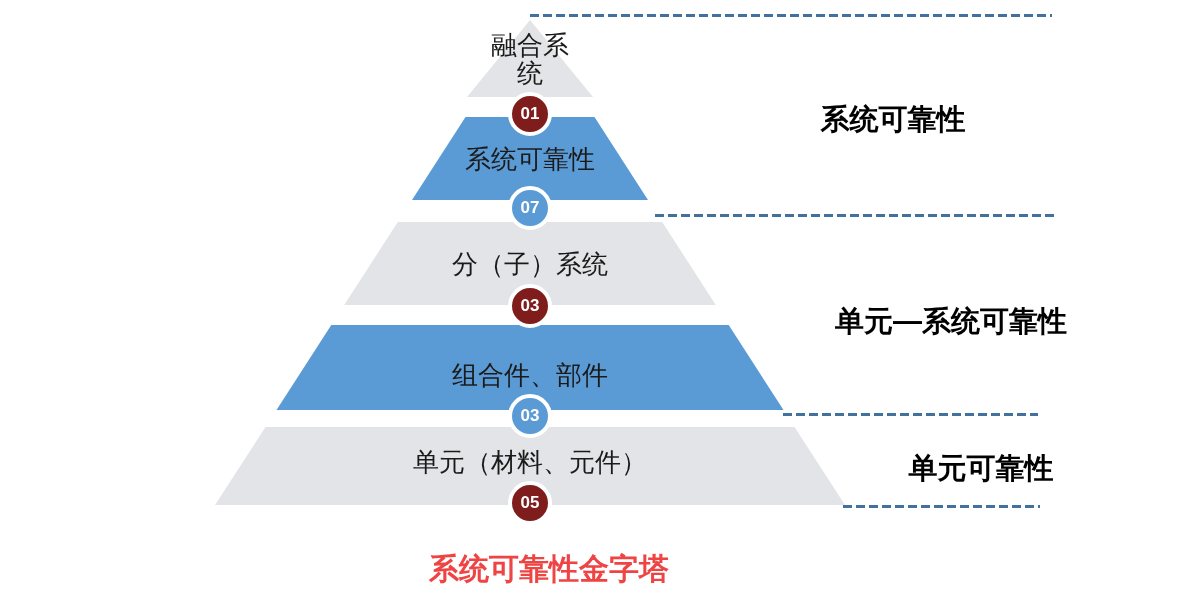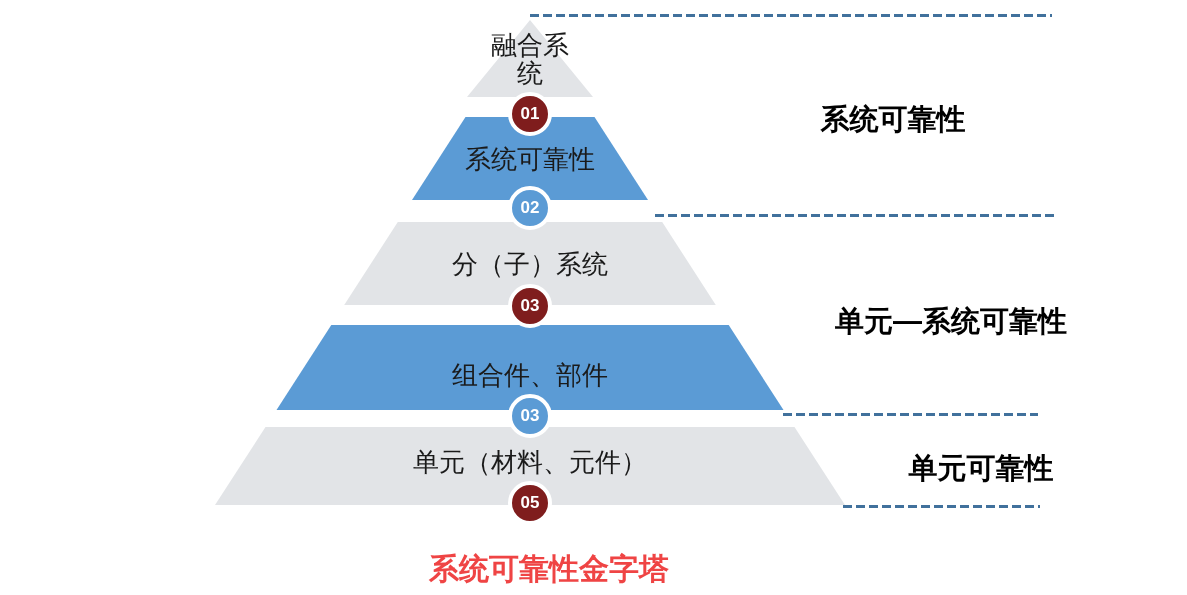--- a/index.html
+++ b/index.html
@@ -99,21 +99,21 @@
       <span>组合件、部件</span>
     </div>
     <div class="ltext t5">
       <span>单元（材料、元件）</span>
     </div>
 
     <div class="badge dark b1">
       <span>01</span>
     </div>
     <div class="badge blue b2">
-      <span>02</span>
+      <span>07</span>
     </div>
     <div class="badge dark b3">
       <span>03</span>
     </div>
     <div class="badge blue b4">
       <span>03</span>
     </div>
     <div class="badge dark b5">
       <span>05</span>
     </div>

